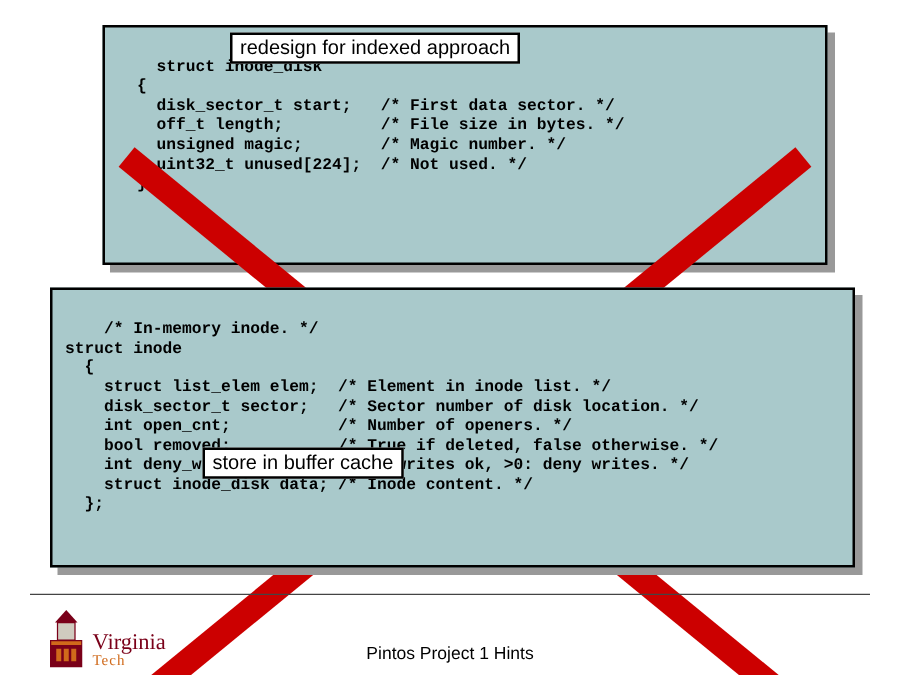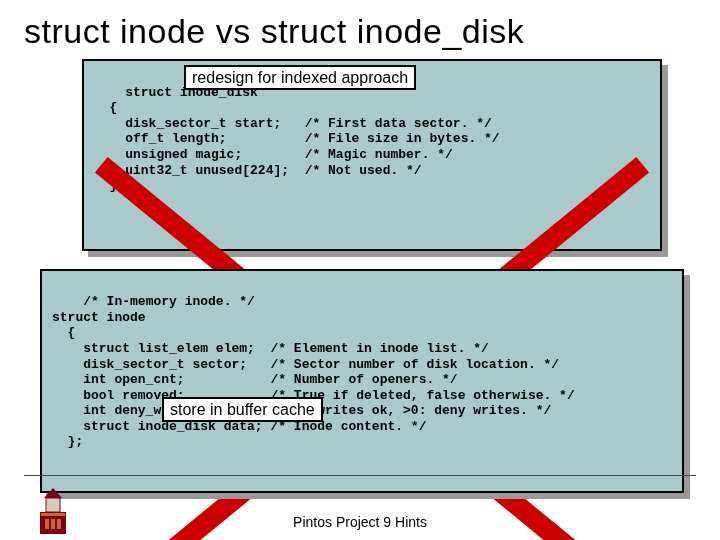--- a/index.html
+++ b/index.html
@@ -113,21 +113,20 @@
     right: 24px;
     bottom: 64px;
     height: 0;
     border-top: 1px solid #444;
   }
 </style>
 </head>
 <body>
 
 <div class="slide">
-  <h1 class="title">struct inode vs struct inode_disk</h1>
 
   <div class="codebox box1">
     <span>struct inode_disk
   {
     disk_sector_t start;   /* First data sector. */
     off_t length;          /* File size in bytes. */
     unsigned magic;        /* Magic number. */
     uint32_t unused[224];  /* Not used. */
   };</span>
     <svg class="cross" viewBox="0 0 100 100" preserveAspectRatio="none">
@@ -158,16 +157,20 @@
       <svg viewBox="0 0 26 46" width="26" height="46">
         <rect x="0" y="24" width="26" height="22" fill="#7a0019"></rect>
         <rect x="1" y="25" width="24" height="3" fill="#d06a1b"></rect>
         <rect x="5" y="31" width="4" height="10" fill="#d06a1b"></rect>
         <rect x="11" y="31" width="4" height="10" fill="#d06a1b"></rect>
         <rect x="17" y="31" width="4" height="10" fill="#d06a1b"></rect>
         <polygon points="6,24 20,24 20,10 6,10" fill="#d0cbbf" stroke="#7a0019" stroke-width="1"></polygon>
         <polygon points="4,10 22,10 13,0" fill="#7a0019"></polygon>
       </svg>
     </div>
+    <div class="logo-text">
+      <span>Virginia</span>
+      <span class="vt">Tech</span>
+    </div>
   </div>
 
-  <div class="footer">Pintos Project 9 Hints</div>
+  <div class="footer">Pintos Project 1 Hints</div>
 </div>
 
 </body></html>

